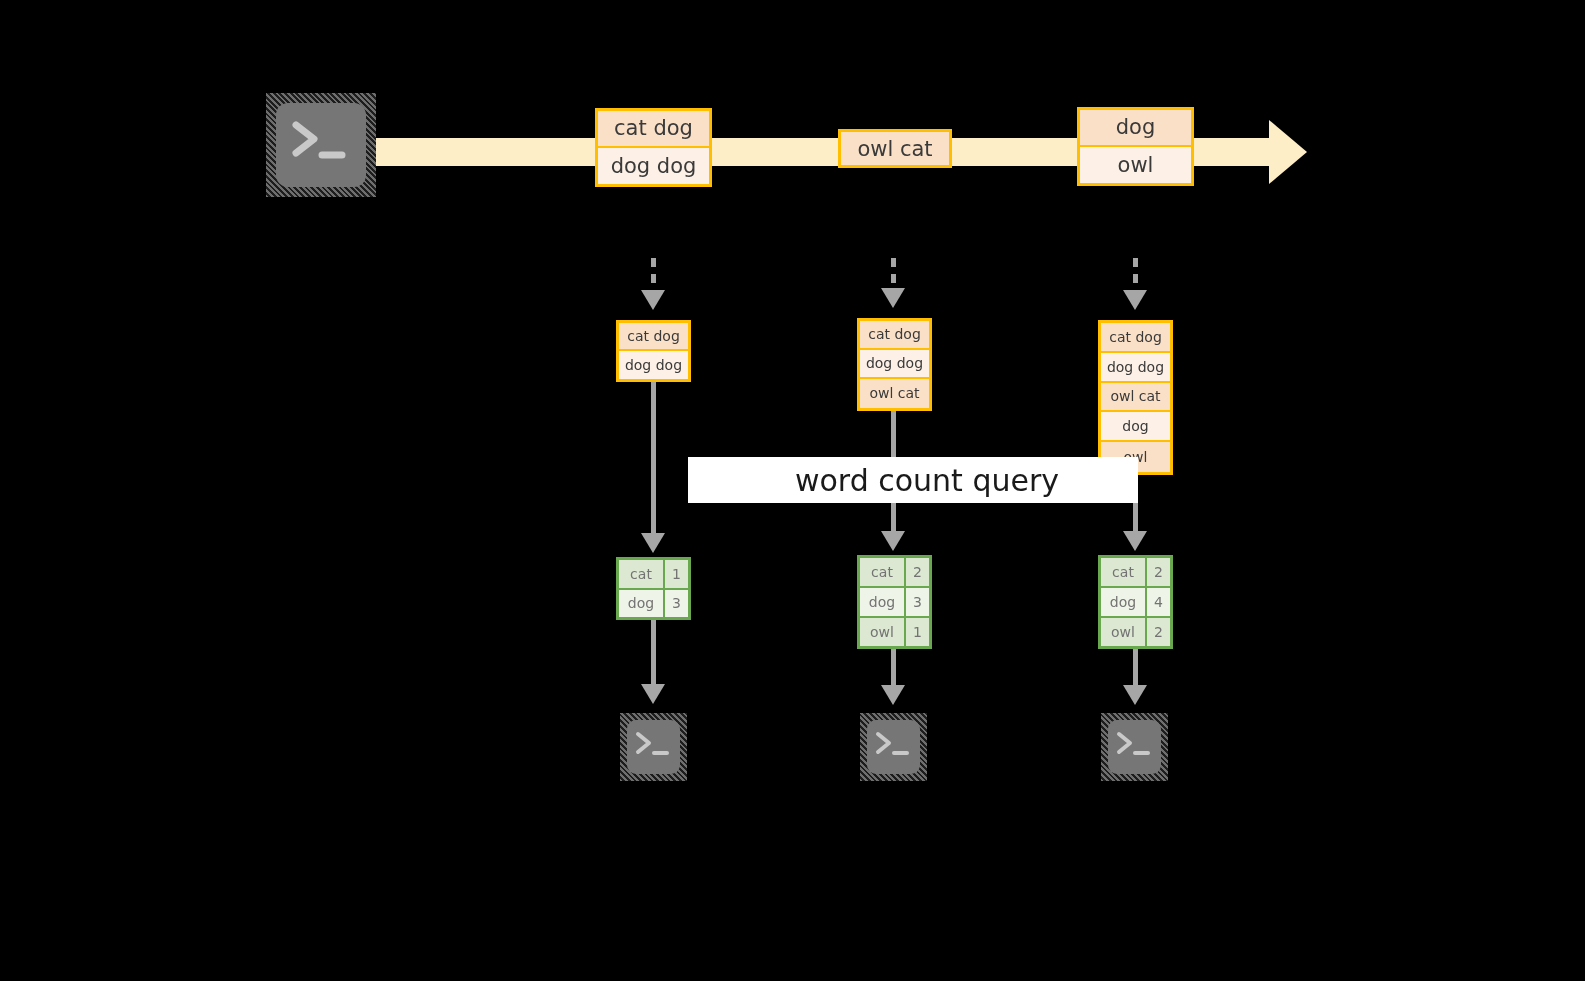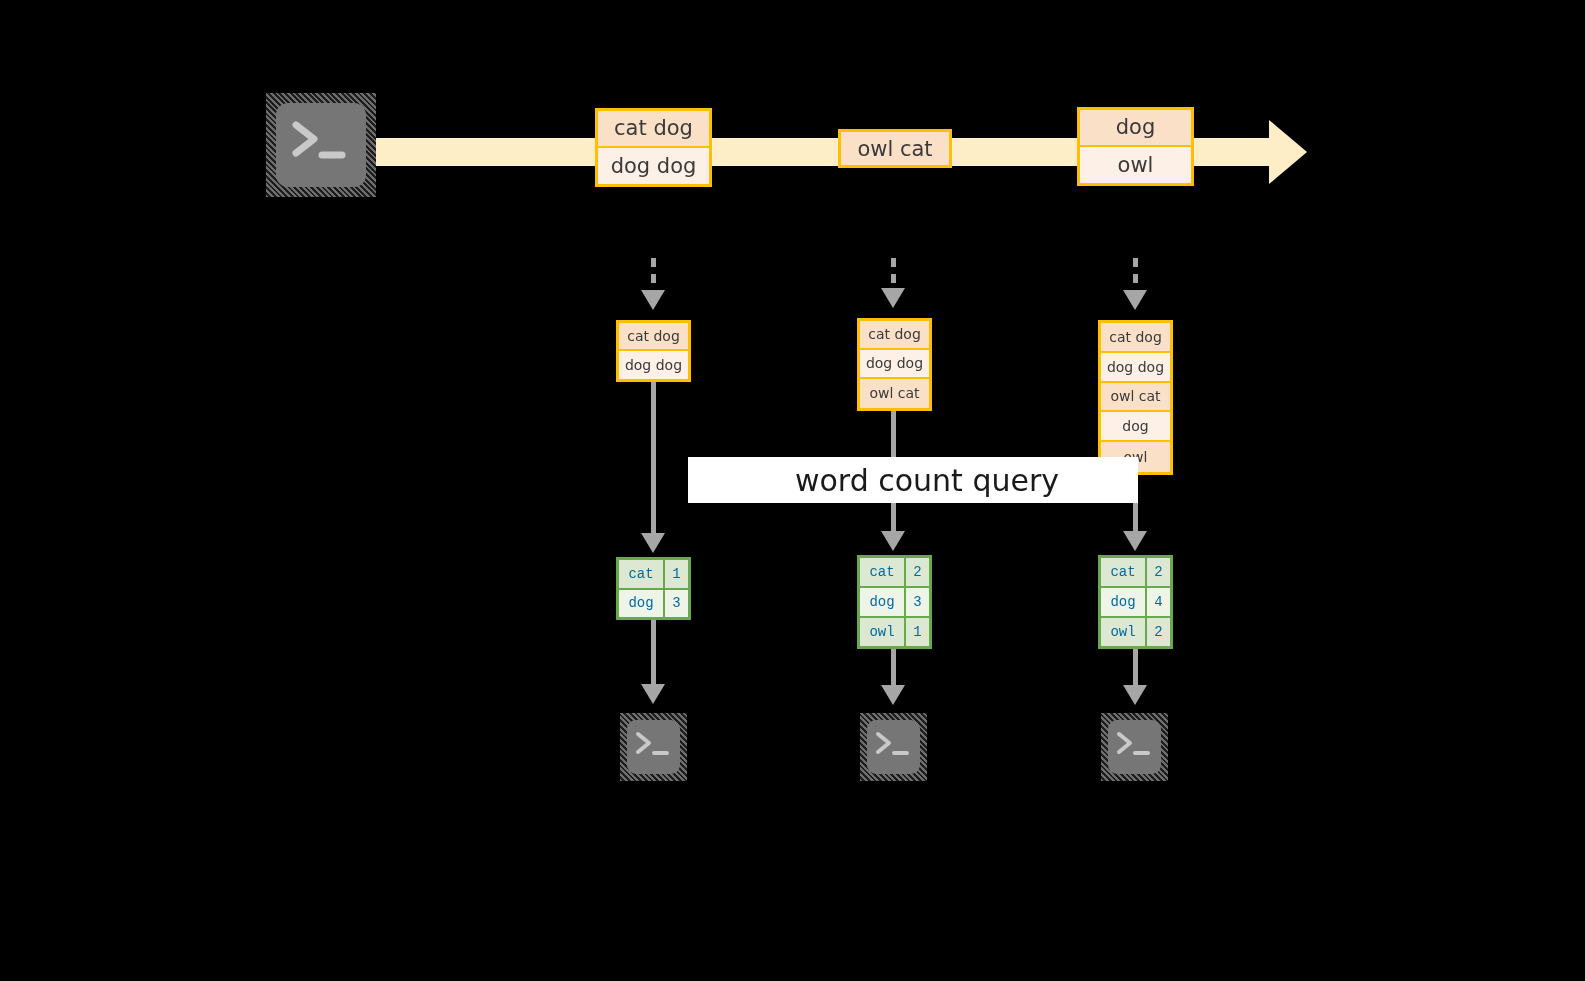--- a/index.html
+++ b/index.html
@@ -29,21 +29,21 @@
   .orow:last-child{border-bottom:none;}
   .orow.dark{background:#fbe0c8;}
   .orow.light{background:#fdf0e6;}
 
   
   .gbox{position:absolute;box-sizing:border-box;border:3px solid #6aa84f;
         background:#eef4e8;display:flex;flex-direction:column;}
   .grow{display:flex;flex:1;box-sizing:border-box;border-bottom:2px solid #6aa84f;}
   .grow:last-child{border-bottom:none;}
   .gcell{display:flex;align-items:center;justify-content:center;
-         color:#0369a1;box-sizing:border-box;font-family:Liberation Mono, monospace;}
+         color:#737373;box-sizing:border-box;}
   .gcell.k{flex:0 0 46px;border-right:2px solid #6aa84f;}
   .gcell.v{flex:1;}
   .grow.dark .gcell{background:#dce8d2;}
   .grow.light .gcell{background:#eef4e8;}
 
   
   .gline{position:absolute;background:#a6a6a6;width:5px;}
   .gdash{position:absolute;width:5px;
       background:repeating-linear-gradient(to bottom,#a6a6a6 0 9px,transparent 9px 16px);}
   .ghead{position:absolute;width:0;height:0;

